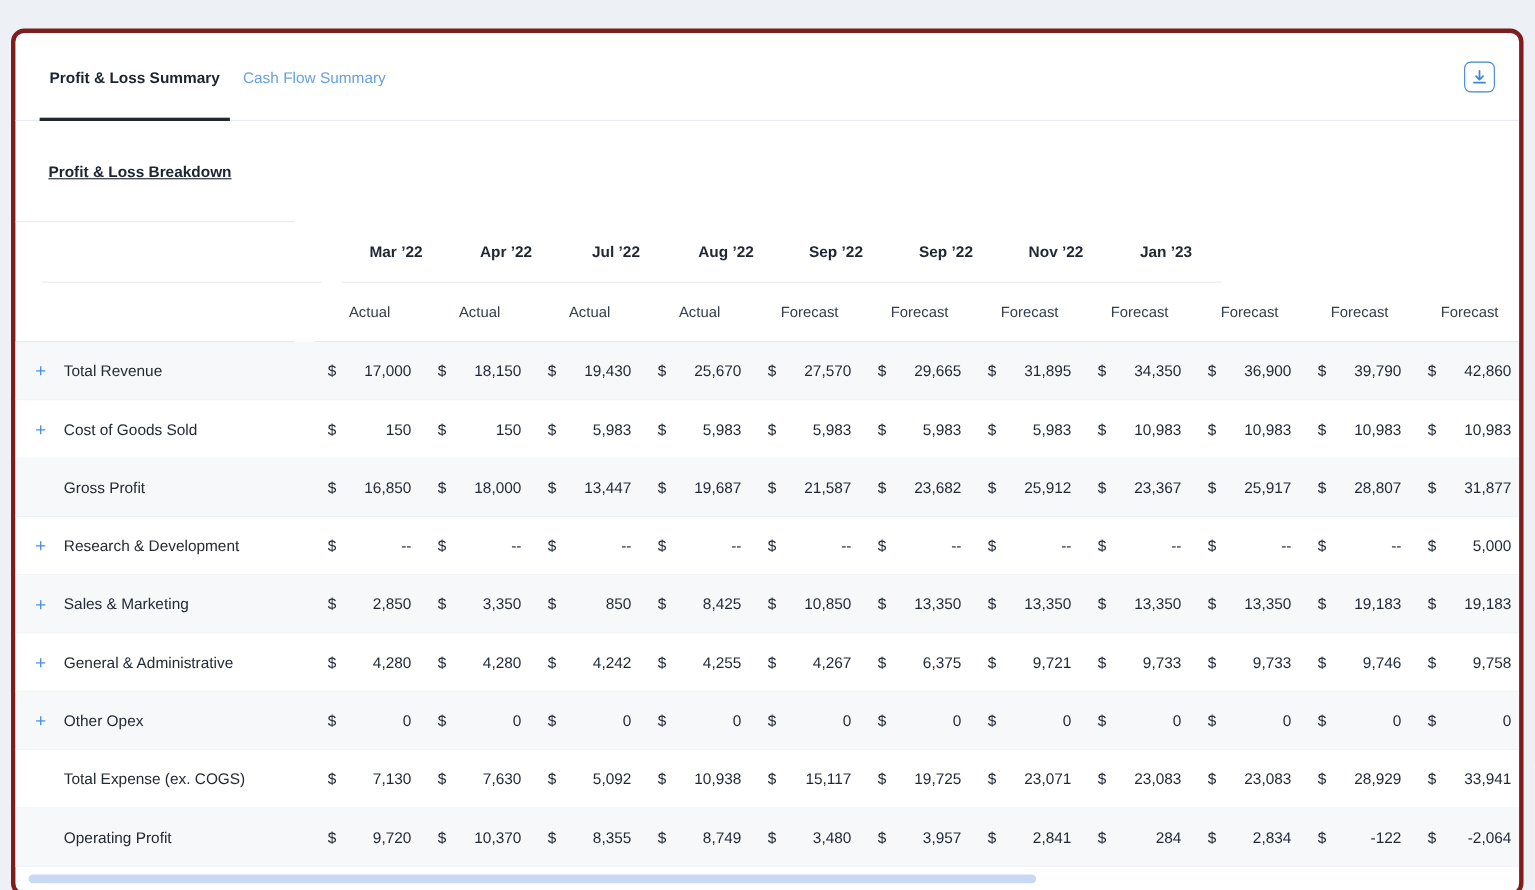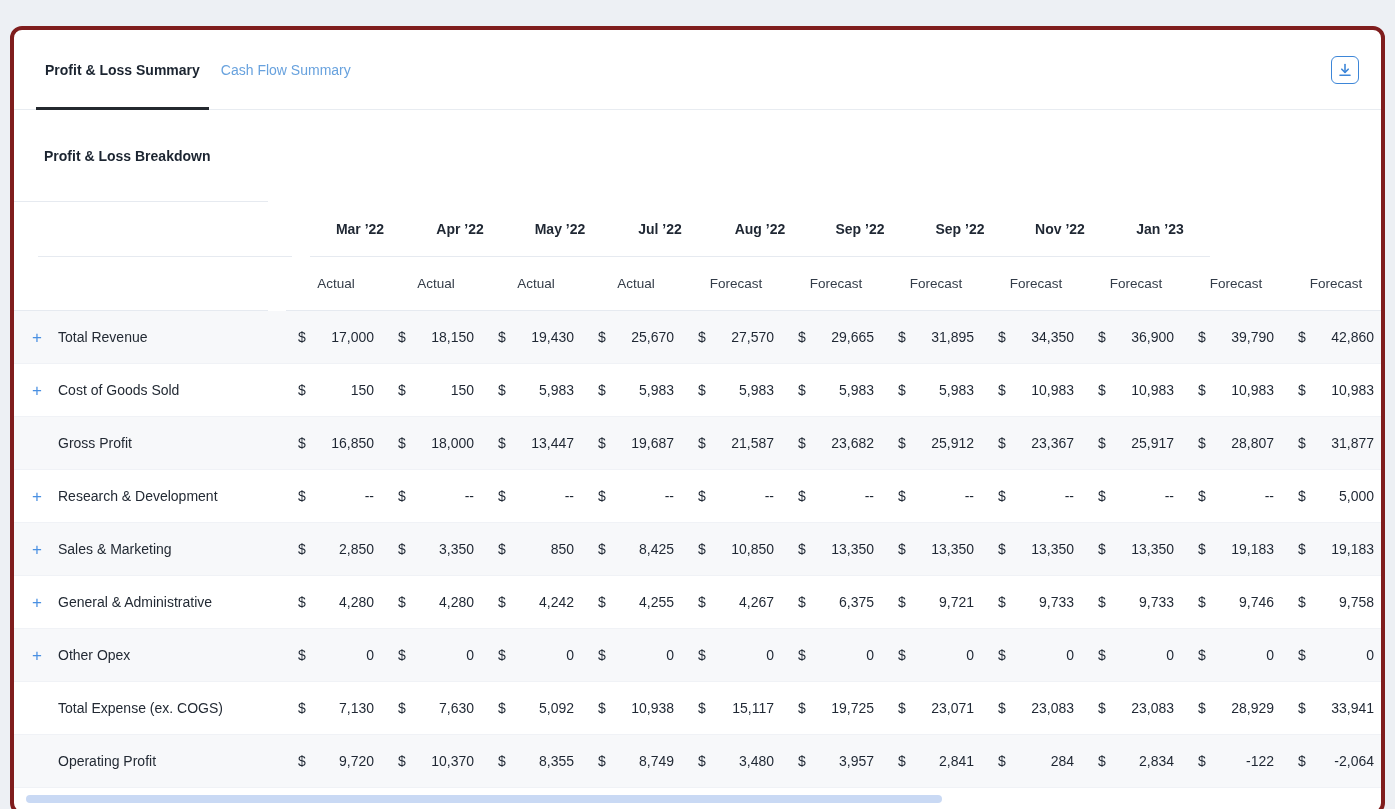--- a/index.html
+++ b/index.html
@@ -61,21 +61,21 @@
   
   .table-area { position: relative; width: 100%; }
   .header-row {
     display: grid;
     grid-template-columns: 254px 18px repeat(11, 100px);
     align-items: center;
   }
   .group-row { height: 92px; }
   .month-row { height: 55px; padding-left: 24px; }
   .type-row  { height: 54px; }
-  .hb { border-bottom: 1px solid #e6eaf0; height: 100%; display: flex; align-items: center; }
+  .hb { border-bottom: 1px solid #e6eaf0; height: 100%; display: flex; align-items: center; text-decoration: underline; }
   .spacer { height: 100%; }
   .left-header-cell { padding-left: 30px; font-weight: 700; font-size: 14px; color: #1b2430; }
   .group-header-cell { grid-column: 3 / -1; padding-left: 17px; font-weight: 700; font-size: 14px; color: #1b2430; }
   .hcell { height: 100%; display: flex; align-items: center; justify-content: center; border-bottom: 1px solid #e6eaf0; }
   .month-cell { font-weight: 700; font-size: 14px; color: #1f2733; }
   .type-cell  { font-weight: 400; font-size: 13.5px; color: #333c48; }
   
   .trow {
     display: grid;
     grid-template-columns: 272px repeat(11, 100px);
@@ -147,21 +147,20 @@
       <div class="hb left-header-cell">Profit &amp; Loss Breakdown</div>
       <div class="spacer"></div>
     </div>
 
     <div class="header-row month-row">
       <div class="hb"></div>
       <div class="spacer"></div>
 
     <div class="hcell month-cell">Mar ’22</div>
         <div class="hcell month-cell">Apr ’22</div>
-        <div class="hcell month-cell">May ’22</div>
         <div class="hcell month-cell">Jul ’22</div>
         <div class="hcell month-cell">Aug ’22</div>
         <div class="hcell month-cell">Sep ’22</div>
         <div class="hcell month-cell">Sep ’22</div>
         <div class="hcell month-cell">Nov ’22</div>
         <div class="hcell month-cell">Jan ’23</div>
       </div>
 
     <div class="header-row type-row">
       <div class="hb"></div>

